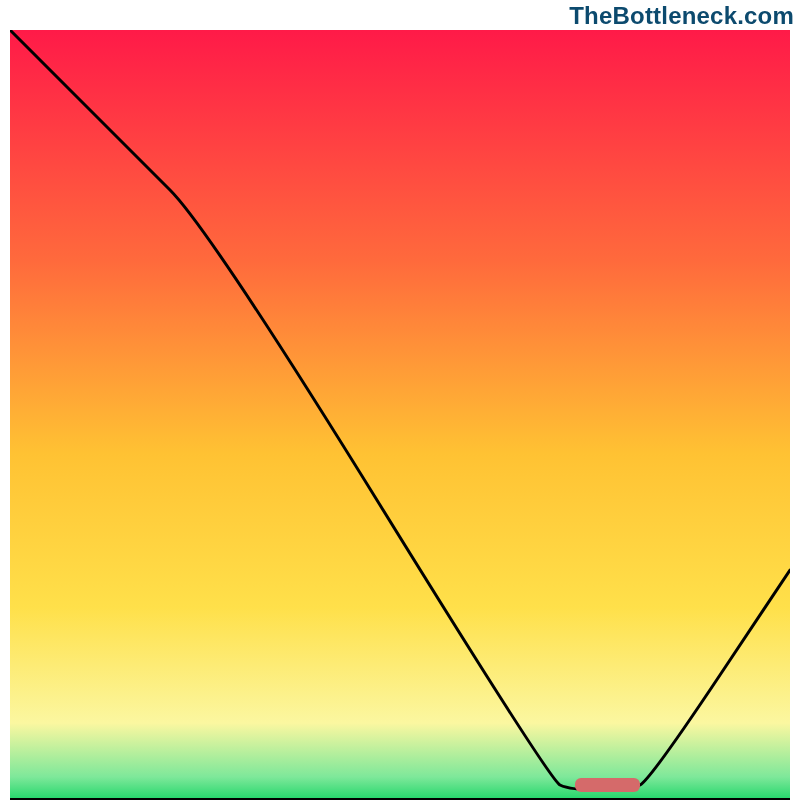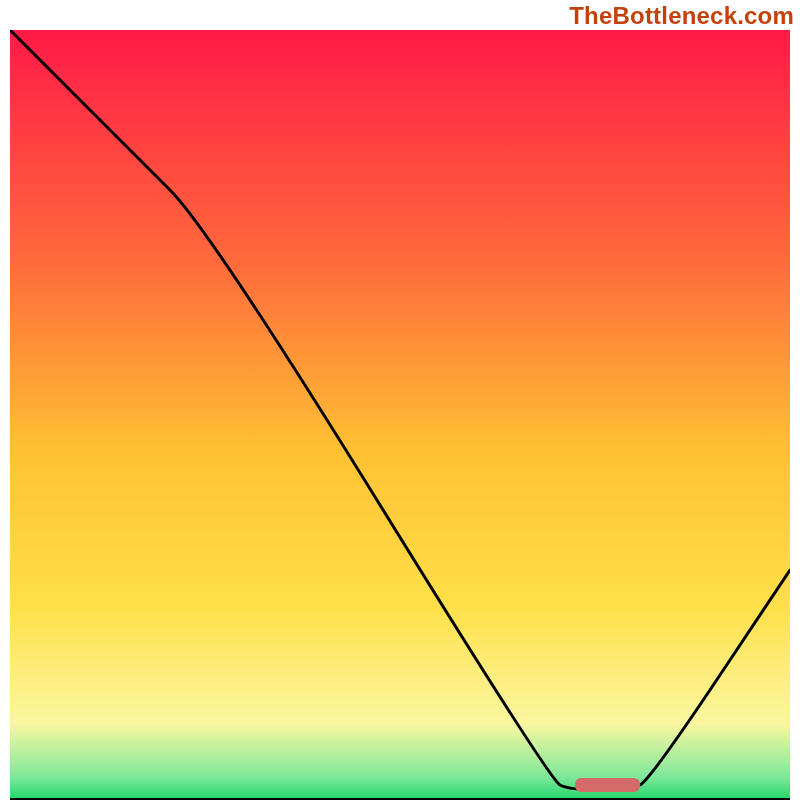--- a/index.html
+++ b/index.html
@@ -15,21 +15,21 @@
     width: 800px;
     height: 800px;
   }
   .watermark {
     position: absolute;
     top: 2px;
     right: 6px;
     font-family: Arial, Helvetica, sans-serif;
     font-size: 24px;
     font-weight: 600;
-    color: #c2410c;
+    color: #0c4a6e;
     letter-spacing: 0.2px;
     z-index: 3;
     pointer-events: none;
   }
   .plot {
     position: absolute;
     left: 10px;
     top: 30px;
   }
   svg { display: block; }

